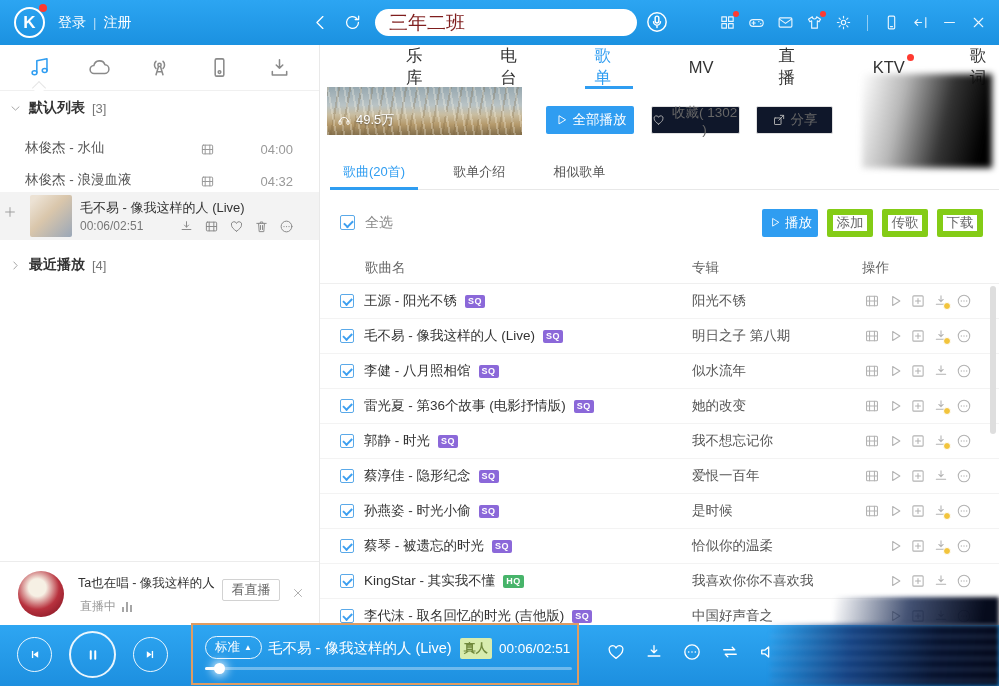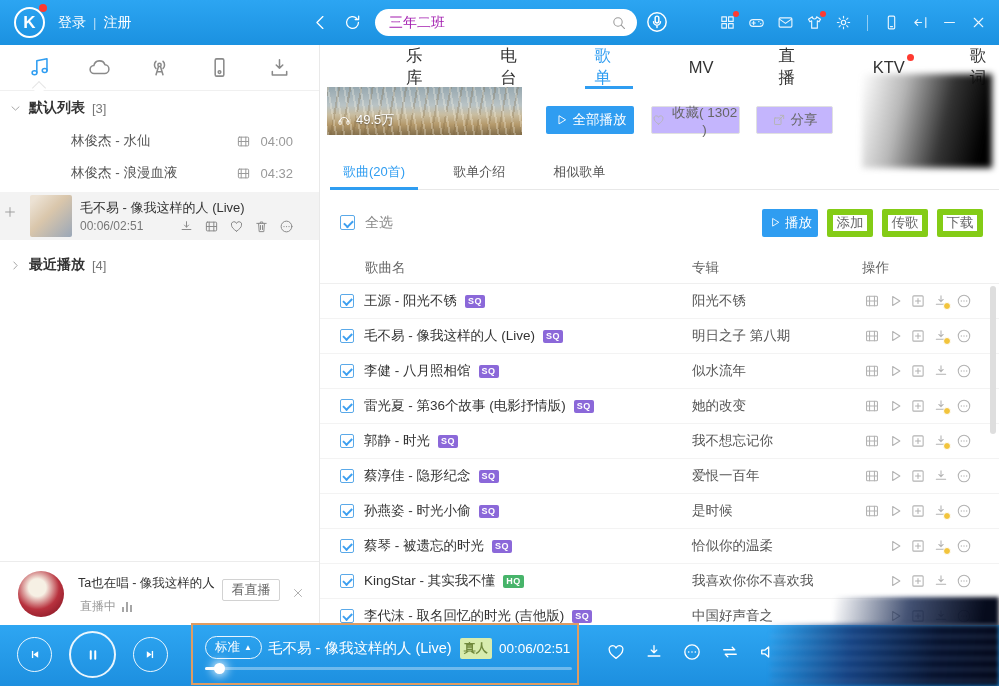--- a/index.html
+++ b/index.html
@@ -14,21 +14,21 @@
   .logo { position:absolute; left:14px; top:7px; width:31px; height:31px; border:2px solid #fff;
     border-radius:50%; display:flex; align-items:center; justify-content:center;
     font-weight:bold; font-size:17px; }
   .logo-dot { position:absolute; left:39px; top:4px; width:8px; height:8px; background:#ff3a30; border-radius:50%; }
   .auth { position:absolute; left:58px; top:0; height:45px; display:flex; align-items:center; font-size:14px; gap:7px; }
   .auth .sep { opacity:.65; font-size:13px; }
   .tb-nav { position:absolute; top:13px; width:19px; height:19px; color:#fff; }
   .tb-back { left:311px; } .tb-refresh { left:343px; }
   .searchbox { position:absolute; left:375px; top:9px; width:262px; height:27px; background:#fff;
     border-radius:14px; display:flex; align-items:center; padding:0 10px 0 14px; }
-  .searchbox input { flex:1; border:none; outline:none; font-size:14px; color:#a21caf; background:transparent;
+  .searchbox input { flex:1; border:none; outline:none; font-size:19px; color:#7f1d1d; background:transparent;
     font-family:inherit; }
   .search-ic { width:16px; height:16px; color:#9b9b9b; }
   .mic { position:absolute; left:646px; top:11px; width:22px; height:22px; color:#fff; }
   .tb-icons { position:absolute; right:12px; top:0; height:45px; display:flex; align-items:center; gap:12px; }
   .tbi { position:relative; width:17px; height:17px; color:#eaf5fd; }
   .tbi .ig { display:block; width:17px; height:17px; }
   .tb-div { width:1px; height:16px; background:rgba(255,255,255,.5); margin:0 3px; }
   .reddot { position:absolute; right:-3px; top:-3px; width:6px; height:6px; background:#ff3a30; border-radius:50%; }
 
   
@@ -37,22 +37,22 @@
   .side-tabs { position:relative; height:46px; border-bottom:1px solid #f0f0f0;
     display:flex; align-items:center; justify-content:space-between; padding:0 28px; }
   .stab { width:23px; height:23px; color:#8a8a8a; position:relative; }
   .stab.active { color:#2f9df1; }
   .stab.active::after { content:""; position:absolute; left:6px; bottom:-14px; width:9px; height:9px;
     background:#fff; border-left:1px solid #e6e6e6; border-top:1px solid #e6e6e6; transform:rotate(45deg); }
   .plist-head { display:flex; align-items:center; height:34px; padding-left:9px; color:#333;
     font-size:14px; font-weight:bold; gap:7px; }
   .plist-head .chev { width:13px; height:13px; color:#999; font-weight:normal; }
   .plist-head .cnt { font-weight:normal; color:#777; font-size:13px; }
-  .side-row { position:relative; height:32px; display:flex; align-items:center; padding-left:35px;
-    font-size:13.5px; color:#555;margin-left:36px; }
+  .side-row { position:relative; height:32px; display:flex; align-items:flex-end; padding-left:25px;
+    font-size:13.5px; color:#555; }
   .side-row .mvic { position:absolute; left:200px; width:15px; height:15px; color:#9a9a9a; }
   .side-row .dur { position:absolute; right:26px; color:#999; font-size:13px; }
   .now-playing { position:relative; height:48px; background:#f3f3f3; margin-top:3px; }
   .np-plus { position:absolute; left:3px; top:13px; width:14px; height:14px; color:#9a9a9a; }
   .np-avatar { position:absolute; left:30px; top:3px; width:42px; height:42px; border-radius:2px;
     background:linear-gradient(135deg,#ece2d4 10%,#d9c6ab 45%,#9aa7b8 100%); }
   .np-title { position:absolute; left:80px; top:7px; width:232px; font-size:13px; color:#333; white-space:nowrap; overflow:hidden; }
   .np-time { position:absolute; left:80px; top:27px; font-size:12px; color:#777; }
   .np-acts { position:absolute; right:25px; top:27px; display:flex; gap:10px; color:#8b8b8b; }
   .np-acts .act { width:15px; height:15px; position:relative; }
@@ -86,21 +86,21 @@
       repeating-linear-gradient(80deg, rgba(255,250,235,.28) 0 2px, rgba(0,0,0,0) 2px 8px),
       repeating-linear-gradient(100deg, rgba(120,95,55,.25) 0 2px, rgba(0,0,0,0) 2px 11px),
       linear-gradient(180deg,#97a8b0 0%,#b9c3c5 38%,#c9bda0 58%,#b59a6c 78%,#84704d 100%); }
   .cover-count { position:absolute; left:10px; bottom:6px; display:flex; align-items:center; gap:5px;
     color:#fff; font-size:13px; text-shadow:0 1px 2px rgba(0,0,0,.55); }
   .cover-count .ic { width:14px; height:14px; }
   .btn-playall { position:absolute; left:546px; top:106px; width:88px; height:28px; background:#2f9df1;
     color:#fff; border:none; border-radius:2px; font-size:13.5px; display:flex; align-items:center;
     justify-content:center; gap:5px; font-family:inherit; }
   .btn-playall .ic { width:14px; height:14px; }
-  .btn-outline { position:absolute; top:106px; height:28px; background:#c4b5fd; border:1px solid #e0e0e0;
+  .btn-outline { position:absolute; top:106px; height:28px; background:#0f172a; border:1px solid #e0e0e0;
     border-radius:2px; color:#666; font-size:13.5px; display:flex; align-items:center; justify-content:center;
     gap:5px; font-family:inherit; }
   .btn-outline .ic { width:14px; height:14px; color:#b5b5b5; }
   .btn-fav { left:651px; width:89px; }
   .btn-share { left:756px; width:77px; }
 
   
   .content-tabs { position:absolute; left:330px; top:155px; width:669px; height:35px;
     border-bottom:1px solid #e8e8e8; display:flex; gap:22px; z-index:1; }
   .ctab { position:relative; padding:0 13px; font-size:13px; color:#555; display:flex; align-items:center; }

